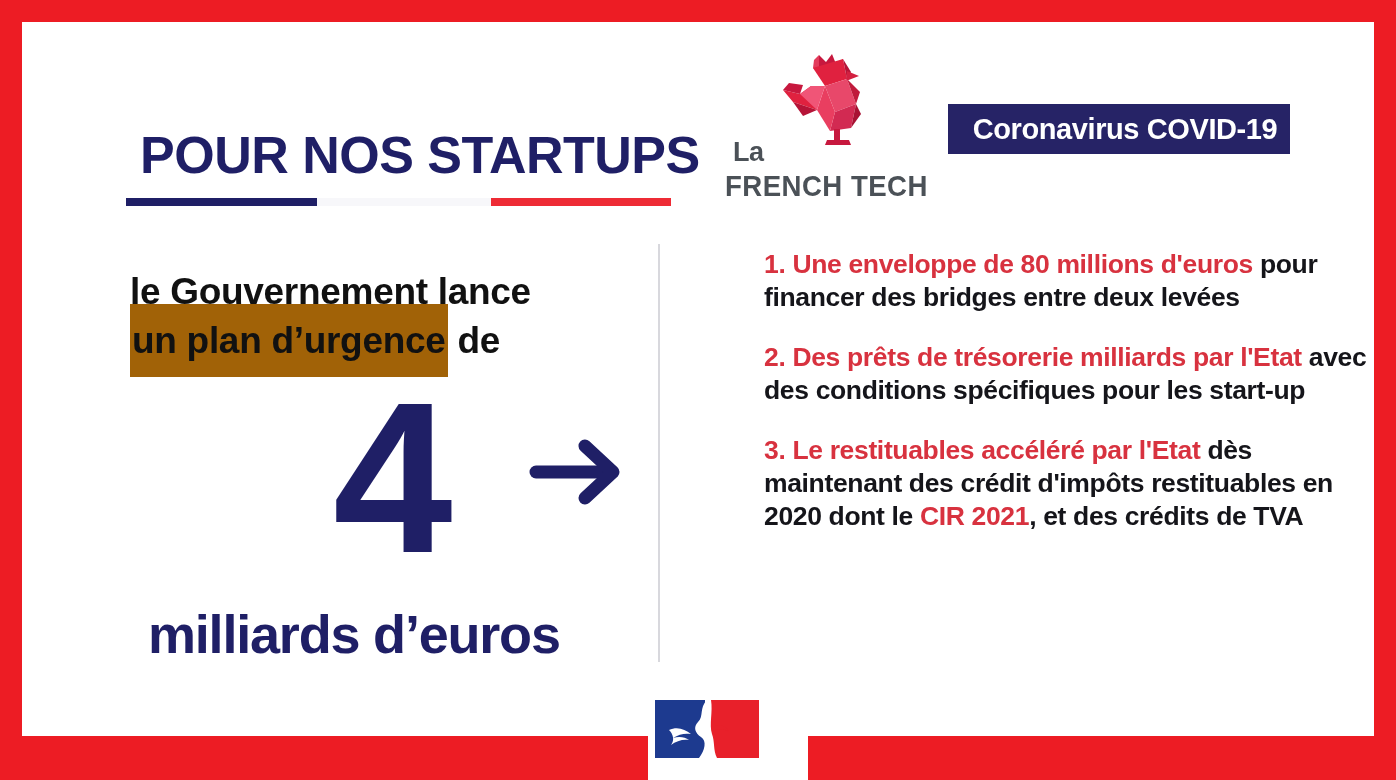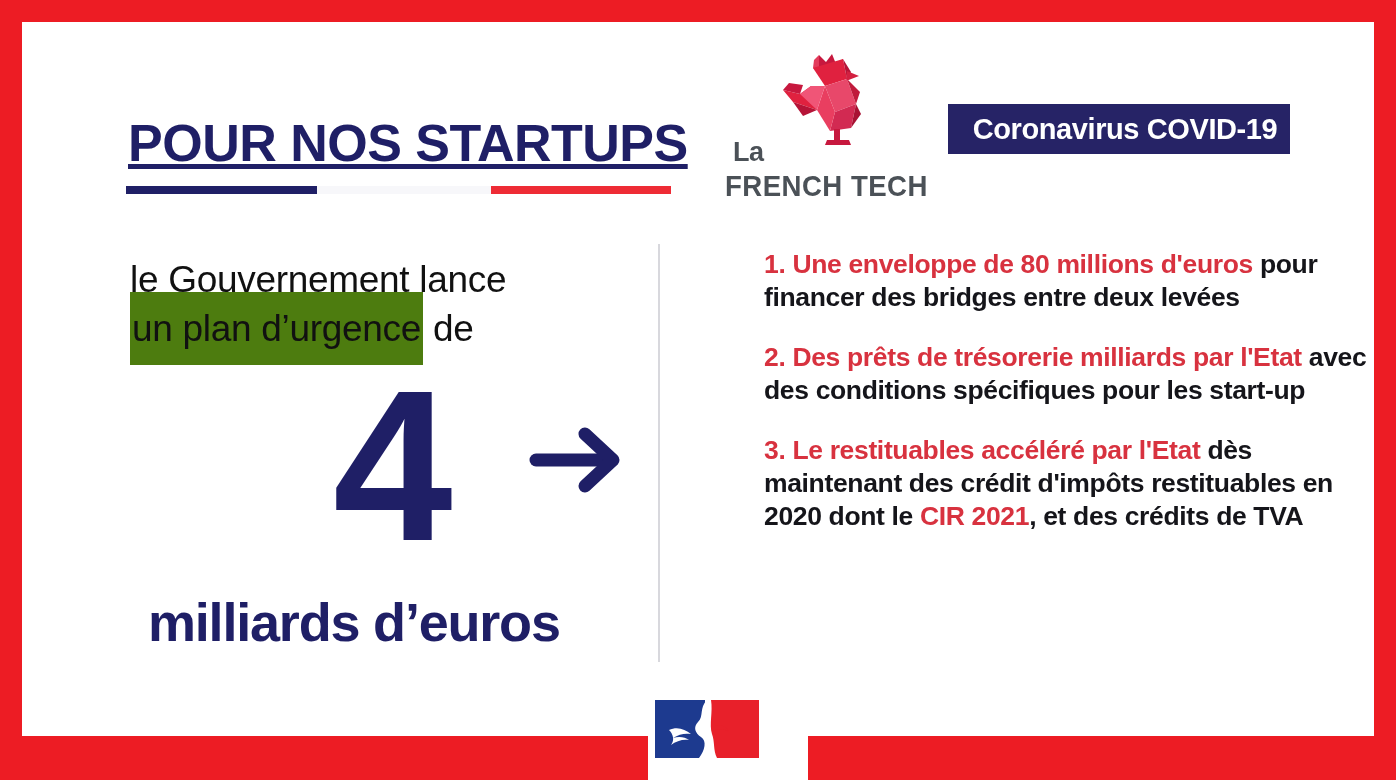--- a/index.html
+++ b/index.html
@@ -47,46 +47,45 @@
     top: 60px;
     width: 560px;
     height: 620px;
   }
   .headline {
     font-size: 52px;
     font-weight: bold;
     letter-spacing: -0.5px;
     color: #1f1f66;
     line-height: 1;
-    margin: 0;
+    margin: 12px;
     padding: 35px 0 0 20px;
     white-space: nowrap;
-    text-decoration: underline;
   }
   .tricolor-rule {
     display: flex;
     width: 545px;
     height: 8px;
     margin: 17px 0 0 18px;
   }
   .tricolor-rule span { display: block; height: 100%; }
   .rule-blue  { width: 35%; background: #1f1f66; }
   .rule-white { width: 32%; background: #f7f7fa; }
   .rule-red   { width: 33%; background: #ee2b35; }
 
   .subhead {
     margin: 62px 0 0 22px;
     font-size: 37px;
-    font-weight: normal;
+    font-weight: bold;
     color: #111111;
     line-height: 1.32;
     letter-spacing: -0.3px;
   }
   .subhead .hl {
-    background: #4d7c0f;
+    background: #a16207;
     padding: 16px 2px;
     box-decoration-break: clone;
     -webkit-box-decoration-break: clone;
   }
 
   .amount-row {
     position: relative;
     margin: 16px 0 0 0;
     height: 215px;
   }

